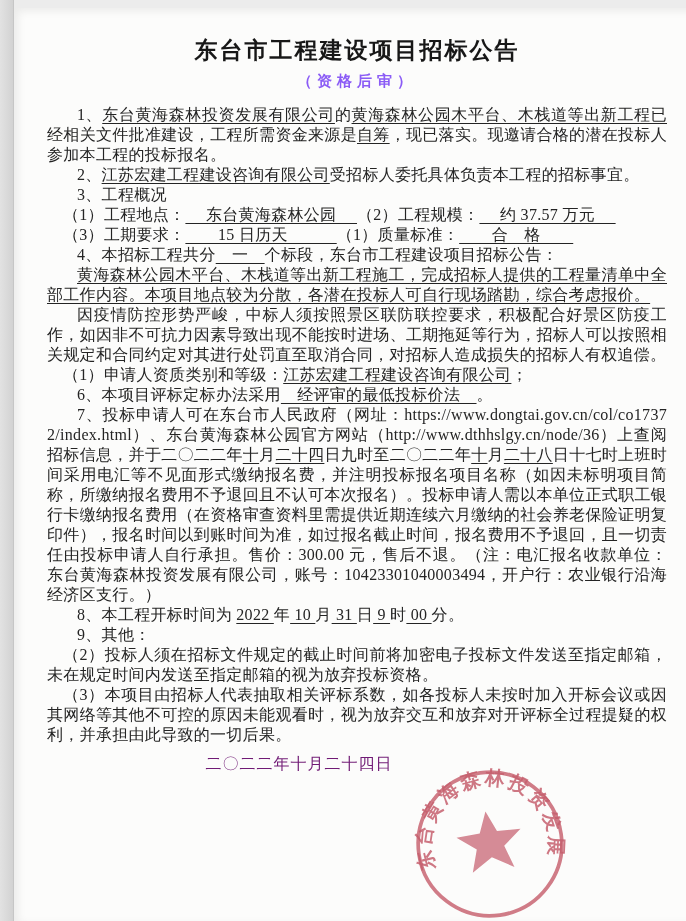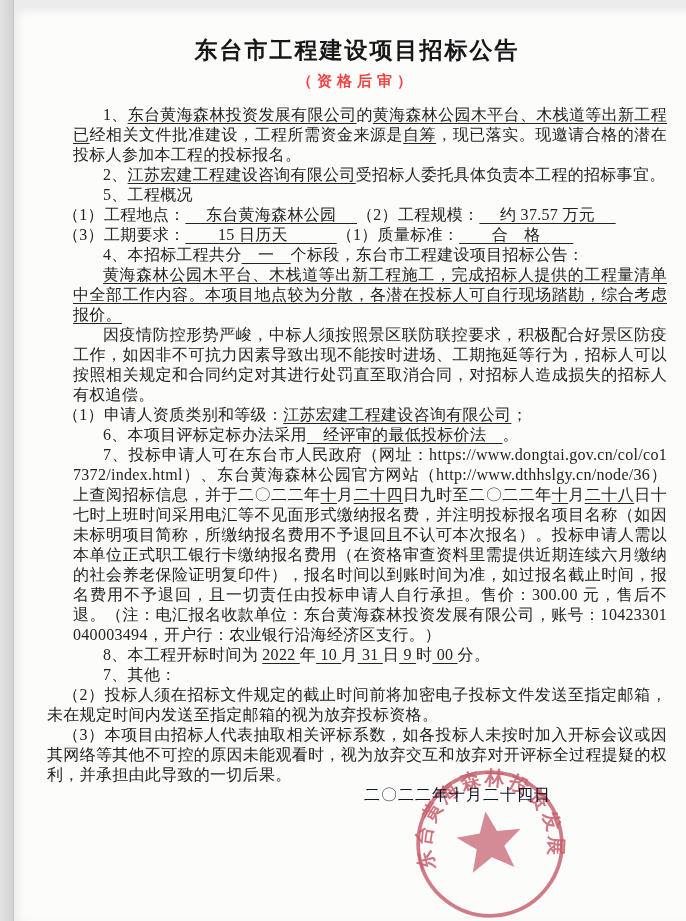--- a/index.html
+++ b/index.html
@@ -22,33 +22,33 @@
     color:#242424; font-size:16px; letter-spacing:0.3px;
   }
   .doc-title {
     margin:0 0 4px 0; text-align:center;
     font-family:"Liberation Sans","DejaVu Sans",sans-serif;
     font-size:23px; font-weight:700; letter-spacing:2px; color:#171717;
     line-height:32px;
   }
   .doc-subtitle {
     margin:0 0 13px 0; text-align:center;
-    font-size:15px; font-weight:600; letter-spacing:5px; color:#ef4444;
+    font-size:15px; font-weight:600; letter-spacing:5px; color:#8b5cf6;
     line-height:22px;
   }
   .para {
     margin:0; line-height:20px; white-space:pre-wrap; word-break:break-all;
     text-align:justify;
   }
   .ind1 { text-indent:16px; }
-  .ind2 { text-indent:30px;margin-left:26px; }
+  .ind2 { text-indent:30px; }
   .u { text-decoration:underline; text-underline-offset:3px; text-decoration-thickness:1px; }
   .date-line {
-    text-align:right; padding-right:116px;
-    font-size:16px; letter-spacing:1px; color:#0f172a; position:relative; z-index:1;
+    margin-top:9px; text-align:center; padding-right:116px;
+    font-size:16px; letter-spacing:1px; color:#701a75; position:relative; z-index:1;
   }
   .stamp {
     position:absolute; left:396px; top:756px; width:160px; height:160px;
     z-index:2; mix-blend-mode:multiply; opacity:0.85;
     transform:rotate(-8deg);
   }
   .stamp svg { width:100%; height:100%; }
 </style>
 </head>
 <body>
@@ -56,31 +56,31 @@
 <div class="scan-margin-top"></div>
 <div class="scan-margin-left"></div>
 
 <div class="page">
   <div class="content">
     <h1 class="doc-title">东台市工程建设项目招标公告</h1>
     <div class="doc-subtitle">（资格后审）</div>
     <div id="doc-body">
         <p class="para ind2"><span>1、</span><span class="u">东台黄海森林投资发展有限公司</span><span>的</span><span class="u">黄海森林公园木平台、木栈道等出新工程已</span><span>经相关文件批准建设，工程所需资金来源是</span><span class="u">自筹</span><span>，现已落实。现邀请合格的潜在投标人参加本工程的投标报名。</span></p>
         <p class="para ind2"><span>2、</span><span class="u">江苏宏建工程建设咨询有限公司</span><span>受招标人委托具体负责本工程的招标事宜。</span></p>
-        <p class="para ind2"><span>5、工程概况</span></p>
+        <p class="para ind2"><span>3、工程概况</span></p>
         <p class="para ind1"><span>（1）工程地点：</span><span class="u">　 东台黄海森林公园 　</span><span>（2）工程规模：</span><span class="u">　 约 37.57 万元 　</span></p>
         <p class="para ind1"><span>（3）工期要求：</span><span class="u">　　15 日历天　　　</span><span>（1）质量标准：</span><span class="u">　　合　格　　</span></p>
         <p class="para ind2"><span>4、本招标工程共分</span><span class="u">　一　</span><span>个标段，东台市工程建设项目招标公告：</span></p>
         <p class="para ind2"><span class="u">黄海森林公园木平台、木栈道等出新工程施工，完成招标人提供的工程量清单中全部工作内容。本项目地点较为分散，各潜在投标人可自行现场踏勘，综合考虑报价。</span></p>
         <p class="para ind2"><span>因疫情防控形势严峻，中标人须按照景区联防联控要求，积极配合好景区防疫工作，如因非不可抗力因素导致出现不能按时进场、工期拖延等行为，招标人可以按照相关规定和合同约定对其进行处罚直至取消合同，对招标人造成损失的招标人有权追偿。</span></p>
         <p class="para ind1"><span>（1）申请人资质类别和等级：</span><span class="u">江苏宏建工程建设咨询有限公司</span><span>；</span></p>
         <p class="para ind2"><span>6、本项目评标定标办法采用</span><span class="u">　经评审的最低投标价法　</span><span>。</span></p>
         <p class="para ind2"><span>7、投标申请人可在东台市人民政府（网址：https://www.dongtai.gov.cn/col/co17372/index.html）、东台黄海森林公园官方网站（http://www.dthhslgy.cn/node/36）上查阅招标信息，并于二〇二二年</span><span class="u">十</span><span>月</span><span class="u">二十四</span><span>日九时至二〇二二年</span><span class="u">十</span><span>月</span><span class="u">二十八</span><span>日十七时上班时间采用电汇等不见面形式缴纳报名费，并注明投标报名项目名称（如因未标明项目简称，所缴纳报名费用不予退回且不认可本次报名）。投标申请人需以本单位正式职工银行卡缴纳报名费用（在资格审查资料里需提供近期连续六月缴纳的社会养老保险证明复印件），报名时间以到账时间为准，如过报名截止时间，报名费用不予退回，且一切责任由投标申请人自行承担。售价：300.00 元，售后不退。（注：电汇报名收款单位：东台黄海森林投资发展有限公司，账号：10423301040003494，开户行：农业银行沿海经济区支行。）</span></p>
         <p class="para ind2"><span>8、本工程开标时间为 </span><span class="u">2022 </span><span>年</span><span class="u"> 10 </span><span>月</span><span class="u"> 31 </span><span>日</span><span class="u"> 9 </span><span>时</span><span class="u"> 00 </span><span>分。</span></p>
-        <p class="para ind2"><span>7、其他：</span></p>
+        <p class="para ind2"><span>9、其他：</span></p>
         <p class="para ind1"><span>（2）投标人须在招标文件规定的截止时间前将加密电子投标文件发送至指定邮箱，未在规定时间内发送至指定邮箱的视为放弃投标资格。</span></p>
         <p class="para ind1"><span>（3）本项目由招标人代表抽取相关评标系数，如各投标人未按时加入开标会议或因其网络等其他不可控的原因未能观看时，视为放弃交互和放弃对开评标全过程提疑的权利，并承担由此导致的一切后果。</span></p>
       </div>
     <div class="date-line">二〇二二年十月二十四日</div>
   </div>
 
   <div class="stamp">
     <svg viewBox="0 0 156 156" xmlns="http://www.w3.org/2000/svg">
       <defs>
         <path id="sealArc" d="M 23.5 97.8 A 58 58 0 1 1 132.5 97.8" fill="none"></path>

